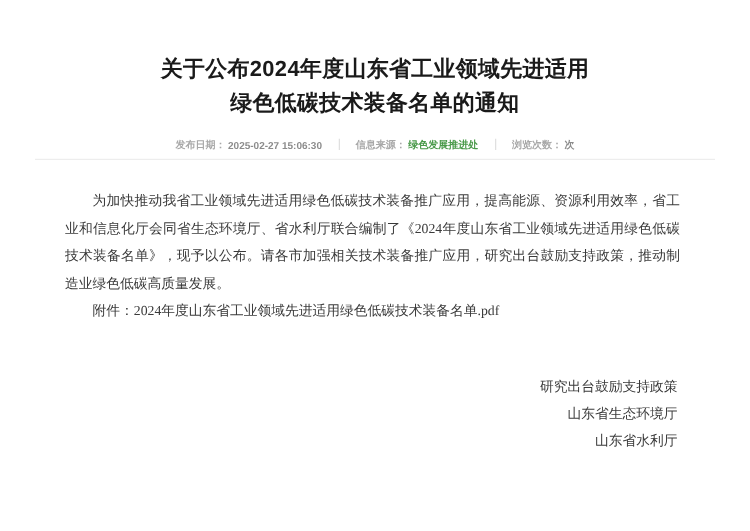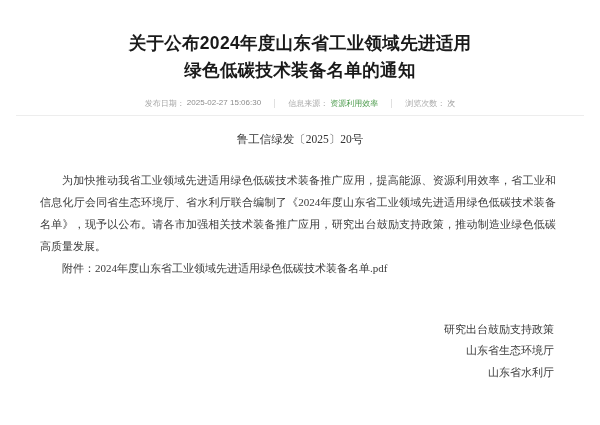--- a/index.html
+++ b/index.html
@@ -12,21 +12,21 @@
     background: #ffffff;
     font-family: "Liberation Sans", sans-serif;
     color: #333333;
     overflow: hidden;
   }
   .page {
     position: relative;
     width: 600px;
     height: 365px;
     box-sizing: border-box;
-    padding: 4px;
+    padding: 16px;
   }
   .title-block {
     padding: 14px 52px 0 52px;
     text-align: center;
   }
   .doc-title {
     font-size: 17.5px;
     font-weight: bold;
     color: #1a1a1a;
     line-height: 1.55;
@@ -40,22 +40,23 @@
     display: flex;
     justify-content: center;
     align-items: center;
     font-size: 8px;
     color: #9a9a9a;
     gap: 0;
     padding-bottom: 6px;
   }
   .meta-item {
     display: flex;
-    align-items: flex-start;
+    align-items: flex-end;
     white-space: nowrap;
+    font-weight: bold;
   }
   .meta-label {
     color: #a8a8a8;
   }
   .meta-value {
     color: #8c8c8c;
     margin-left: 2px;
   }
   .meta-value.green {
     color: #4a9a4a;
@@ -123,33 +124,32 @@
     </h1>
 
     <div class="meta-row">
       <span class="meta-item">
         <span class="meta-label">发布日期：</span>
         <span class="meta-value">2025-02-27 15:06:30</span>
       </span>
       <span class="meta-sep"></span>
       <span class="meta-item">
         <span class="meta-label">信息来源：</span>
-        <span class="meta-value green">资源利用效率</span>
+        <span class="meta-value green">绿色发展推进处</span>
       </span>
       <span class="meta-sep"></span>
       <span class="meta-item">
         <span class="meta-label">浏览次数：</span>
         <span class="meta-value">次</span>
       </span>
     </div>
   </div>
 
   <div class="meta-divider"></div>
 
-  <div class="doc-number">鲁工信绿发〔2025〕20号</div>
 
   <div class="body-block">
     <div class="para">为加快推动我省工业领域先进适用绿色低碳技术装备推广应用，提高能源、资源利用效率，省工业和信息化厅会同省生态环境厅、省水利厅联合编制了《2024年度山东省工业领域先进适用绿色低碳技术装备名单》，现予以公布。请各市加强相关技术装备推广应用，研究出台鼓励支持政策，推动制造业绿色低碳高质量发展。</div>
     <div class="attachment">附件：2024年度山东省工业领域先进适用绿色低碳技术装备名单.pdf</div>
   </div>
 
   <div class="signature">
     <span class="sig-line">研究出台鼓励支持政策</span>
     <span class="sig-line">山东省生态环境厅</span>
     <span class="sig-line">山东省水利厅</span>

